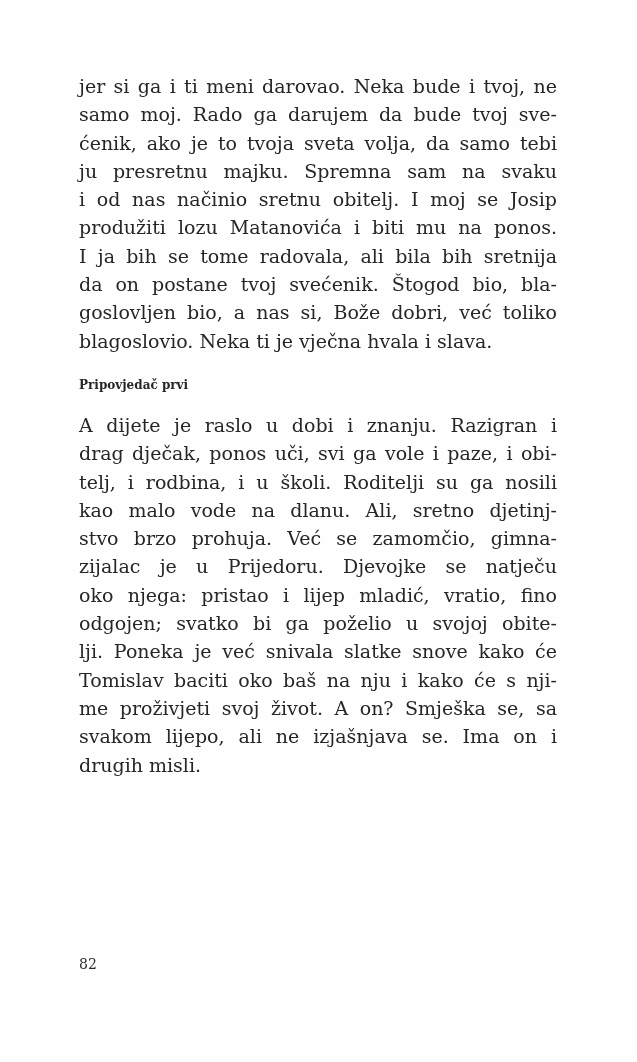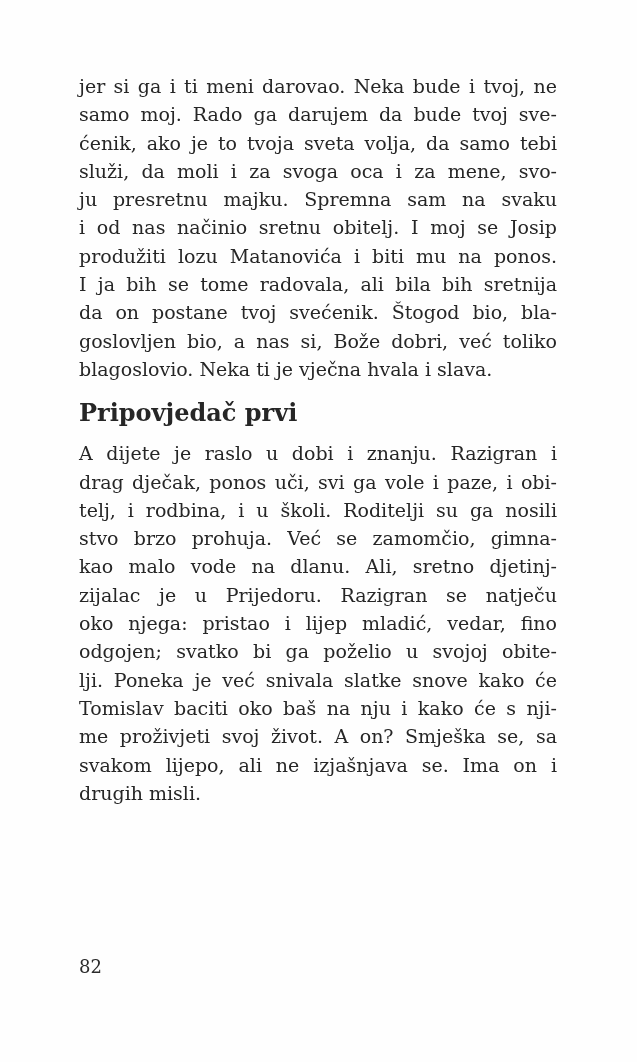--- a/index.html
+++ b/index.html
@@ -31,61 +31,60 @@
   .line {
     text-align: justify;
     text-align-last: justify;
     white-space: normal;
   }
   .line.last {
     text-align-last: left;
   }
   .section-heading {
     font-weight: bold;
-    font-size: 24px;
+    font-size: 12px;
     line-height: 30px;
     margin-top: 15px;
     margin-bottom: 11px;
     text-align: left;
   }
   .page-number {
     position: absolute;
     left: 79px;
     top: 956px;
-    font-size: 18px;
+    font-size: 14px;
     color: #2b2b2b;
   }
 </style>
 </head>
 <body>
 
 <div class="page">
   <div class="text-block">
     <div class="paragraph">
         <div class="line">jer si ga i ti meni darovao. Neka bude i tvoj, ne</div>
         <div class="line">samo moj. Rado ga darujem da bude tvoj sve-</div>
         <div class="line">ćenik, ako je to tvoja sveta volja, da samo tebi</div>
-        <div class="line">služi, da moli i za svoga oca i za mene, svo-</div>
         <div class="line">ju presretnu majku. Spremna sam na svaku</div>
         <div class="line">i od nas načinio sretnu obitelj. I moj se Josip</div>
         <div class="line">produžiti lozu Matanovića i biti mu na ponos.</div>
         <div class="line">I ja bih se tome radovala, ali bila bih sretnija</div>
         <div class="line">da on postane tvoj svećenik. Štogod bio, bla-</div>
         <div class="line">goslovljen bio, a nas si, Bože dobri, već toliko</div>
         <div class="line last">blagoslovio. Neka ti je vječna hvala i slava.</div>
       </div>
     <div class="section-heading">Pripovjedač prvi</div>
     <div class="paragraph">
         <div class="line">A dijete je raslo u dobi i znanju. Razigran i</div>
         <div class="line">drag dječak, ponos uči, svi ga vole i paze, i obi-</div>
         <div class="line">telj, i rodbina, i u školi. Roditelji su ga nosili</div>
+        <div class="line">kao malo vode na dlanu. Ali, sretno djetinj-</div>
         <div class="line">stvo brzo prohuja. Već se zamomčio, gimna-</div>
-        <div class="line">kao malo vode na dlanu. Ali, sretno djetinj-</div>
-        <div class="line">zijalac je u Prijedoru. Razigran se natječu</div>
-        <div class="line">oko njega: pristao i lijep mladić, vedar, fino</div>
+        <div class="line">zijalac je u Prijedoru. Djevojke se natječu</div>
+        <div class="line">oko njega: pristao i lijep mladić, vratio, fino</div>
         <div class="line">odgojen; svatko bi ga poželio u svojoj obite-</div>
         <div class="line">lji. Poneka je već snivala slatke snove kako će</div>
         <div class="line">Tomislav baciti oko baš na nju i kako će s nji-</div>
         <div class="line">me proživjeti svoj život. A on? Smješka se, sa</div>
         <div class="line">svakom lijepo, ali ne izjašnjava se. Ima on i</div>
         <div class="line last">drugih misli.</div>
       </div>
   </div>
   <div class="page-number">82</div>
 </div>

